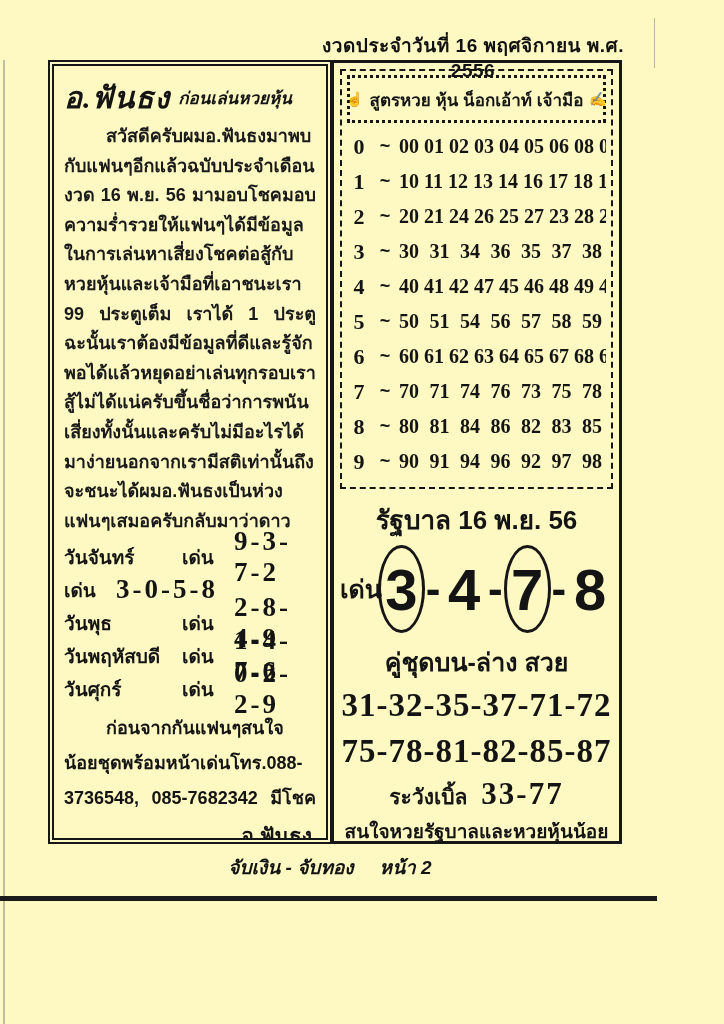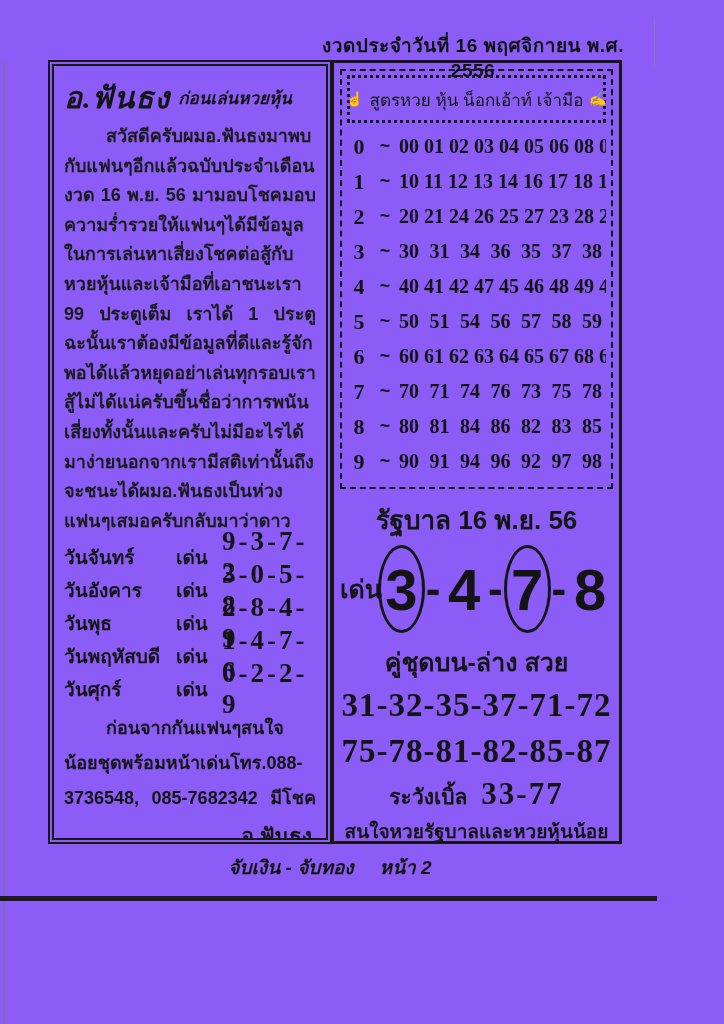--- a/index.html
+++ b/index.html
@@ -6,21 +6,21 @@
   html,body { width:724px; height:1024px; }
   body {
     font-family: "Liberation Sans", sans-serif;
     background:#ffffff;
     color:#141414;
     position:relative;
     overflow:hidden;
   }
   .page {
     position:absolute; inset:0;
-    background:#8b5cf6;
+    background:#fef9c3;
     padding-left:11px;
   }
   
   .masthead {
     position:absolute; top:30px; left:318px; width:310px;
     text-align:center; font-weight:bold; font-size:19px;
     letter-spacing:.5px; color:#111;
   }
   
   .columns {
@@ -48,21 +48,21 @@
   .lc-subtitle {
     font-size:17px; font-weight:bold; font-style:italic;
     font-family:"Liberation Serif", serif;
   }
   .lc-paragraph {
     height:414px; overflow:hidden;
     font-size:18px; line-height:29.6px; text-align:justify;
     text-indent:42px; font-weight:bold; color:#1a1a1a;
   }
   .day-table { margin-top:4px; }
-  .day-row { height:33px; display:flex; align-items:center; }
+  .day-row { height:33px; display:flex; align-items:center;gap:6px; }
   .day-name { width:112px; font-size:19px; font-weight:bold; }
   .day-label { width:46px; font-size:19px; font-weight:bold; }
   .day-nums {
     flex:1; font-family:"Liberation Serif", serif;
     font-size:27px; font-weight:bold; letter-spacing:3px;
   }
   .lc-outro {
     margin-top:6px; height:106px; overflow:hidden;
     font-size:18px; line-height:35px; text-indent:42px;
     font-weight:bold; text-align:justify;
@@ -75,21 +75,21 @@
   .dashed-wrap {
     border:2px dashed #161616;
     padding:4px 5px 8px 5px;
     height:420px; overflow:hidden;
   }
   .formula-box {
     border:3px dotted #161616;
     height:48px; display:flex; align-items:center; justify-content:center;
     gap:6px; margin-bottom:6px;
   }
-  .formula-title { font-size:17px; font-weight:normal; white-space:nowrap; }
+  .formula-title { font-size:17px; font-weight:bold; white-space:nowrap; }
   .hand-ico { font-size:14px; }
   .num-row { height:35px; display:flex; align-items:center; }
   .num-digit {
     width:24px; text-align:center;
     font-family:"Liberation Serif", serif; font-size:22px; font-weight:bold;
   }
   .num-tilde { width:28px; text-align:center; font-size:18px; font-weight:bold; }
   .num-list {
     flex:1; font-family:"Liberation Serif", serif;
     font-size:20px; font-weight:bold;
@@ -164,21 +164,20 @@
       </div>
       <div class="lc-paragraph">สวัสดีครับผมอ.ฟันธงมาพบกับแฟนๆอีกแล้วฉบับประจำเดือนงวด 16 พ.ย. 56 มามอบโชคมอบความร่ำรวยให้แฟนๆได้มีข้อมูลในการเล่นหาเสี่ยงโชคต่อสู้กับหวยหุ้นและเจ้ามือที่เอาชนะเรา 99 ประตูเต็ม เราได้ 1 ประตู ฉะนั้นเราต้องมีข้อมูลที่ดีและรู้จักพอได้แล้วหยุดอย่าเล่นทุกรอบเราสู้ไม่ได้แน่ครับขึ้นชื่อว่าการพนันเสี่ยงทั้งนั้นและครับไม่มีอะไรได้มาง่ายนอกจากเรามีสติเท่านั้นถึงจะชนะได้ผมอ.ฟันธงเป็นห่วงแฟนๆเสมอครับกลับมาว่าดาวเด่นต้นเดือนกันดีกว่าครับ อาจช่วยแฟนๆได้มีมากก็น้อยครับ</div>
 
       <div class="day-table">
         <div class="day-row">
           <span class="day-name">วันจันทร์</span>
           <span class="day-label">เด่น</span>
           <span class="day-nums">9-3-7-2</span>
         </div>
         <div class="day-row">
-          <span class="day-name">วันอังคาร</span>
           <span class="day-label">เด่น</span>
           <span class="day-nums">3-0-5-8</span>
         </div>
         <div class="day-row">
           <span class="day-name">วันพุธ</span>
           <span class="day-label">เด่น</span>
           <span class="day-nums">2-8-4-9</span>
         </div>
         <div class="day-row">
           <span class="day-name">วันพฤหัสบดี</span>

